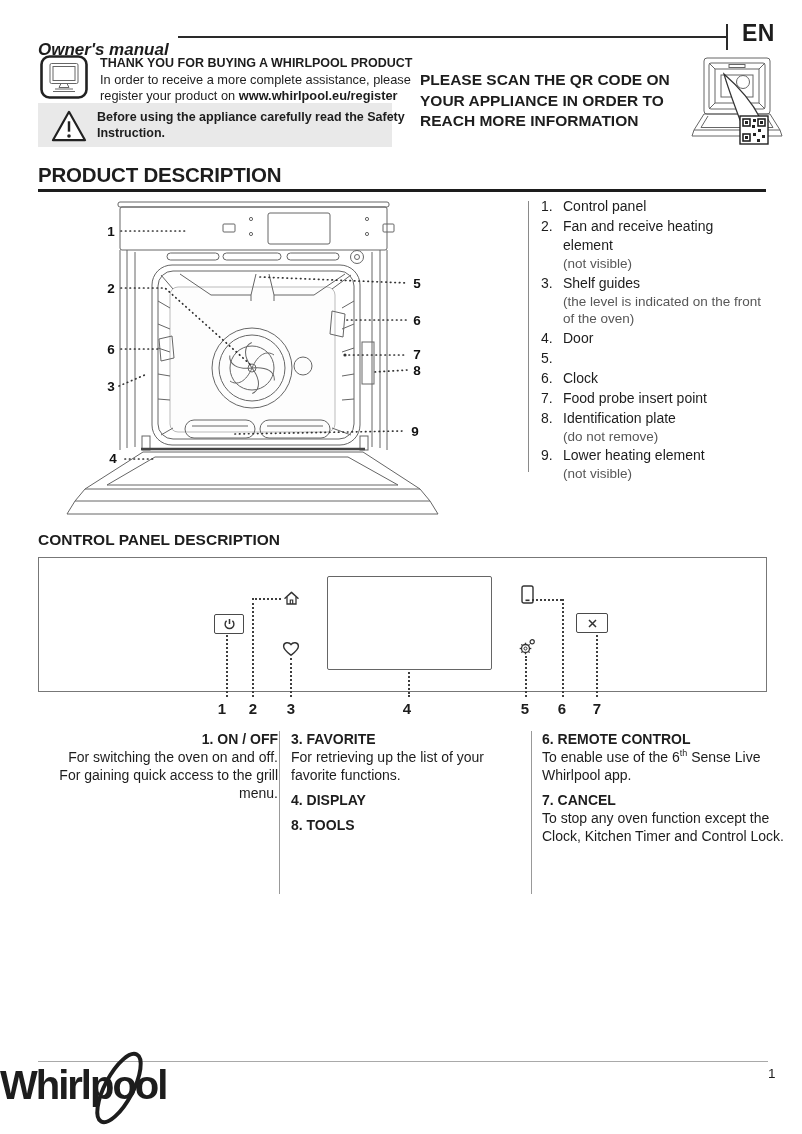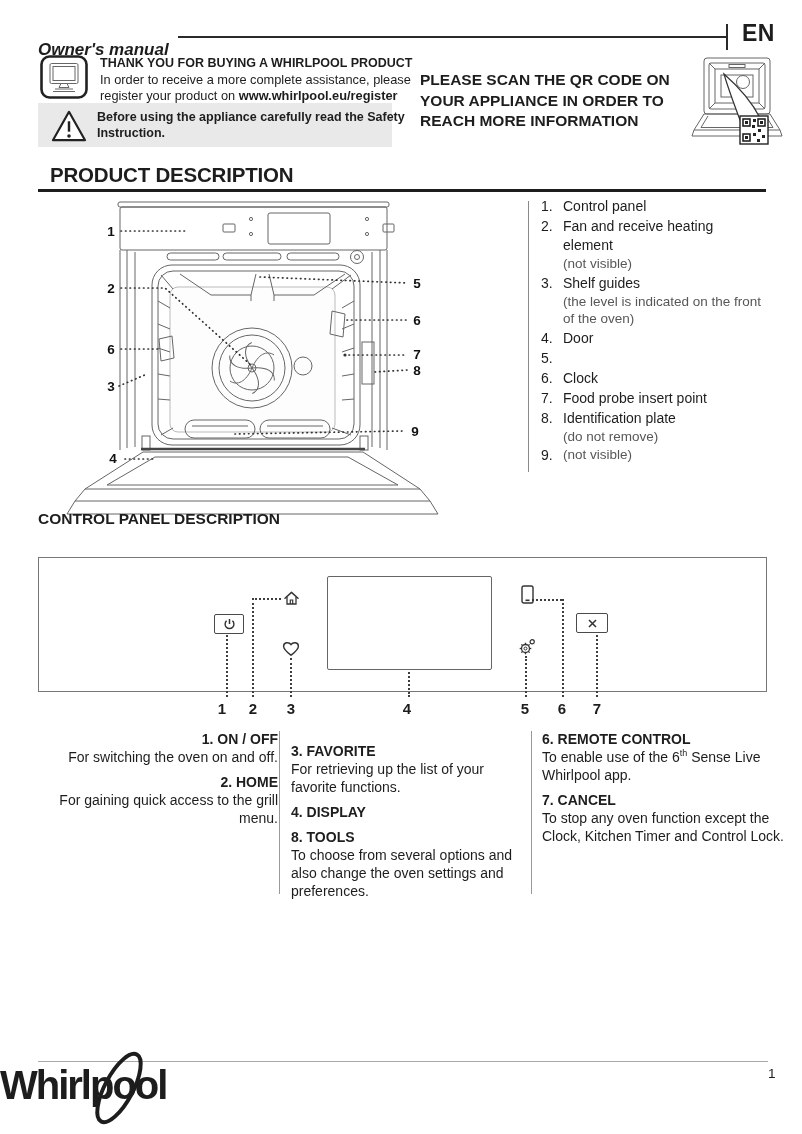--- a/index.html
+++ b/index.html
@@ -12,42 +12,42 @@
   .vtick{left:726px;top:24px;width:2px;height:26px;background:#2a2a2a;}
   .lang{left:742px;top:20px;font-size:23px;font-weight:bold;letter-spacing:.5px;}
   
   .ty-title{left:100px;top:56px;font-size:12.5px;font-weight:bold;}
   .ty-body{left:100px;top:72px;font-size:12.8px;line-height:16px;}
   .warning-box{left:38px;top:103px;width:354px;height:44px;background:#e9e9e9;}
   .warn-text{left:97px;top:110px;font-size:12.5px;font-weight:bold;line-height:15.5px;}
   
   .qr-text{left:420px;top:70px;font-size:15.5px;font-weight:bold;line-height:20.5px;}
   
-  .pd-heading{left:38px;top:163px;font-size:20.5px;font-weight:bold;letter-spacing:-.2px;margin-left:12px;}
+  .pd-heading{left:38px;top:163px;font-size:20.5px;font-weight:bold;letter-spacing:-.2px;}
   .pd-underline{left:38px;top:189px;width:728px;height:3px;background:#1d1d1d;}
   .pd-divider{left:528px;top:201px;width:1px;height:271px;background:#8a8a8a;}
   .pd-list{left:541px;top:197px;width:255px;font-size:14px;}
   .pd-item{display:flex;margin-bottom:1px;}
   .pd-num{width:22px;flex:none;line-height:19px;}
   .pd-content{width:200px;}
   .pd-label{line-height:19px;display:block;}
   .pd-note{color:#575757;line-height:17.5px;font-size:13.5px;}
   
-  .cp-heading{left:38px;top:510px;font-size:15.5px;font-weight:bold;}
+  .cp-heading{left:38px;top:531px;font-size:15.5px;font-weight:bold;}
   .cp-box{left:38px;top:557px;width:727px;height:133px;border:1px solid #777;background:#fff;}
   .cp-fig{left:38px;top:557px;width:727px;height:160px;}
   .cpi{position:absolute;}
   .btn{border:1.5px solid #4a4a4a;border-radius:2px;background:#fff;display:flex;align-items:center;justify-content:center;}
   .dotv{position:absolute;width:0;border-left:2px dotted #3e3e3e;}
   .doth{position:absolute;height:0;border-top:2px dotted #3e3e3e;}
   .cp-num{position:absolute;top:143px;transform:translateX(-50%);font-size:15px;font-weight:bold;}
   
   .col{position:absolute;top:730px;font-size:14px;line-height:18px;}
   .col1{left:38px;width:240px;text-align:right;}
-  .col2{left:291px;width:235px;margin-top:12px;}
+  .col2{left:291px;width:235px;}
   .col3{left:542px;width:243px;}
   .col-div{position:absolute;top:731px;width:1px;height:163px;background:#999;}
   .cd1{left:279px;} .cd2{left:531px;}
   .cp-title{font-weight:bold;margin-top:7px;}
   .cp-title.first{margin-top:0;}
   sup{font-size:9px;vertical-align:super;line-height:0;}
   
   .foot-rule{left:38px;top:1061px;width:730px;height:1px;background:#a9a9a9;}
   .page-num{left:768px;top:1066px;font-size:13.5px;}
   .logo-wrap{left:0;top:1063px;width:744px;text-align:left;}
@@ -271,20 +271,21 @@
     <div class="pd-item">
       <span class="pd-num">8.</span>
       <div class="pd-content">
           <span class="pd-label">Identification plate</span>
         <div class="pd-note">(do not remove)</div>
         </div>
     </div>
     <div class="pd-item">
       <span class="pd-num">9.</span>
       <div class="pd-content">
+          <span class="pd-label">Lower heating element</span>
         <div class="pd-note">(not visible)</div>
         </div>
     </div>
   </div>
 
   <div class="abs cp-heading">CONTROL PANEL DESCRIPTION</div>
   <div class="abs cp-box"></div>
   <div class="abs cp-fig">
 
     <div class="dotv" style="left:188px;top:75px;height:65px;"></div>
@@ -350,30 +351,28 @@
     <span class="cp-num" style="left:253px;">3</span>
     <span class="cp-num" style="left:369px;">4</span>
     <span class="cp-num" style="left:487px;">5</span>
     <span class="cp-num" style="left:524px;">6</span>
     <span class="cp-num" style="left:559px;">7</span>
   </div>
 
   <div class="col col1">
     <div class="cp-title first">1. ON / OFF</div>
     <div>For switching the oven on and off.</div>
-    <div class="cp-title">2. HOME</div>
     <div>For gaining quick access to the grill menu.</div>
   </div>
   <div class="col-div cd1"></div>
   <div class="col col2">
     <div class="cp-title first">3. FAVORITE</div>
     <div>For retrieving up the list of your favorite functions.</div>
     <div class="cp-title">4. DISPLAY</div>
     <div class="cp-title">8. TOOLS</div>
-    <div>To choose from several options and also change the oven settings and preferences.</div>
   </div>
   <div class="col-div cd2"></div>
   <div class="col col3">
     <div class="cp-title first">6. REMOTE CONTROL</div>
     <div>
       <span>To enable use of the 6</span><sup>th</sup><span> Sense Live Whirlpool app.</span>
     </div>
     <div class="cp-title">7. CANCEL</div>
     <div>To stop any oven function except the Clock, Kitchen Timer and Control Lock.</div>
   </div>

